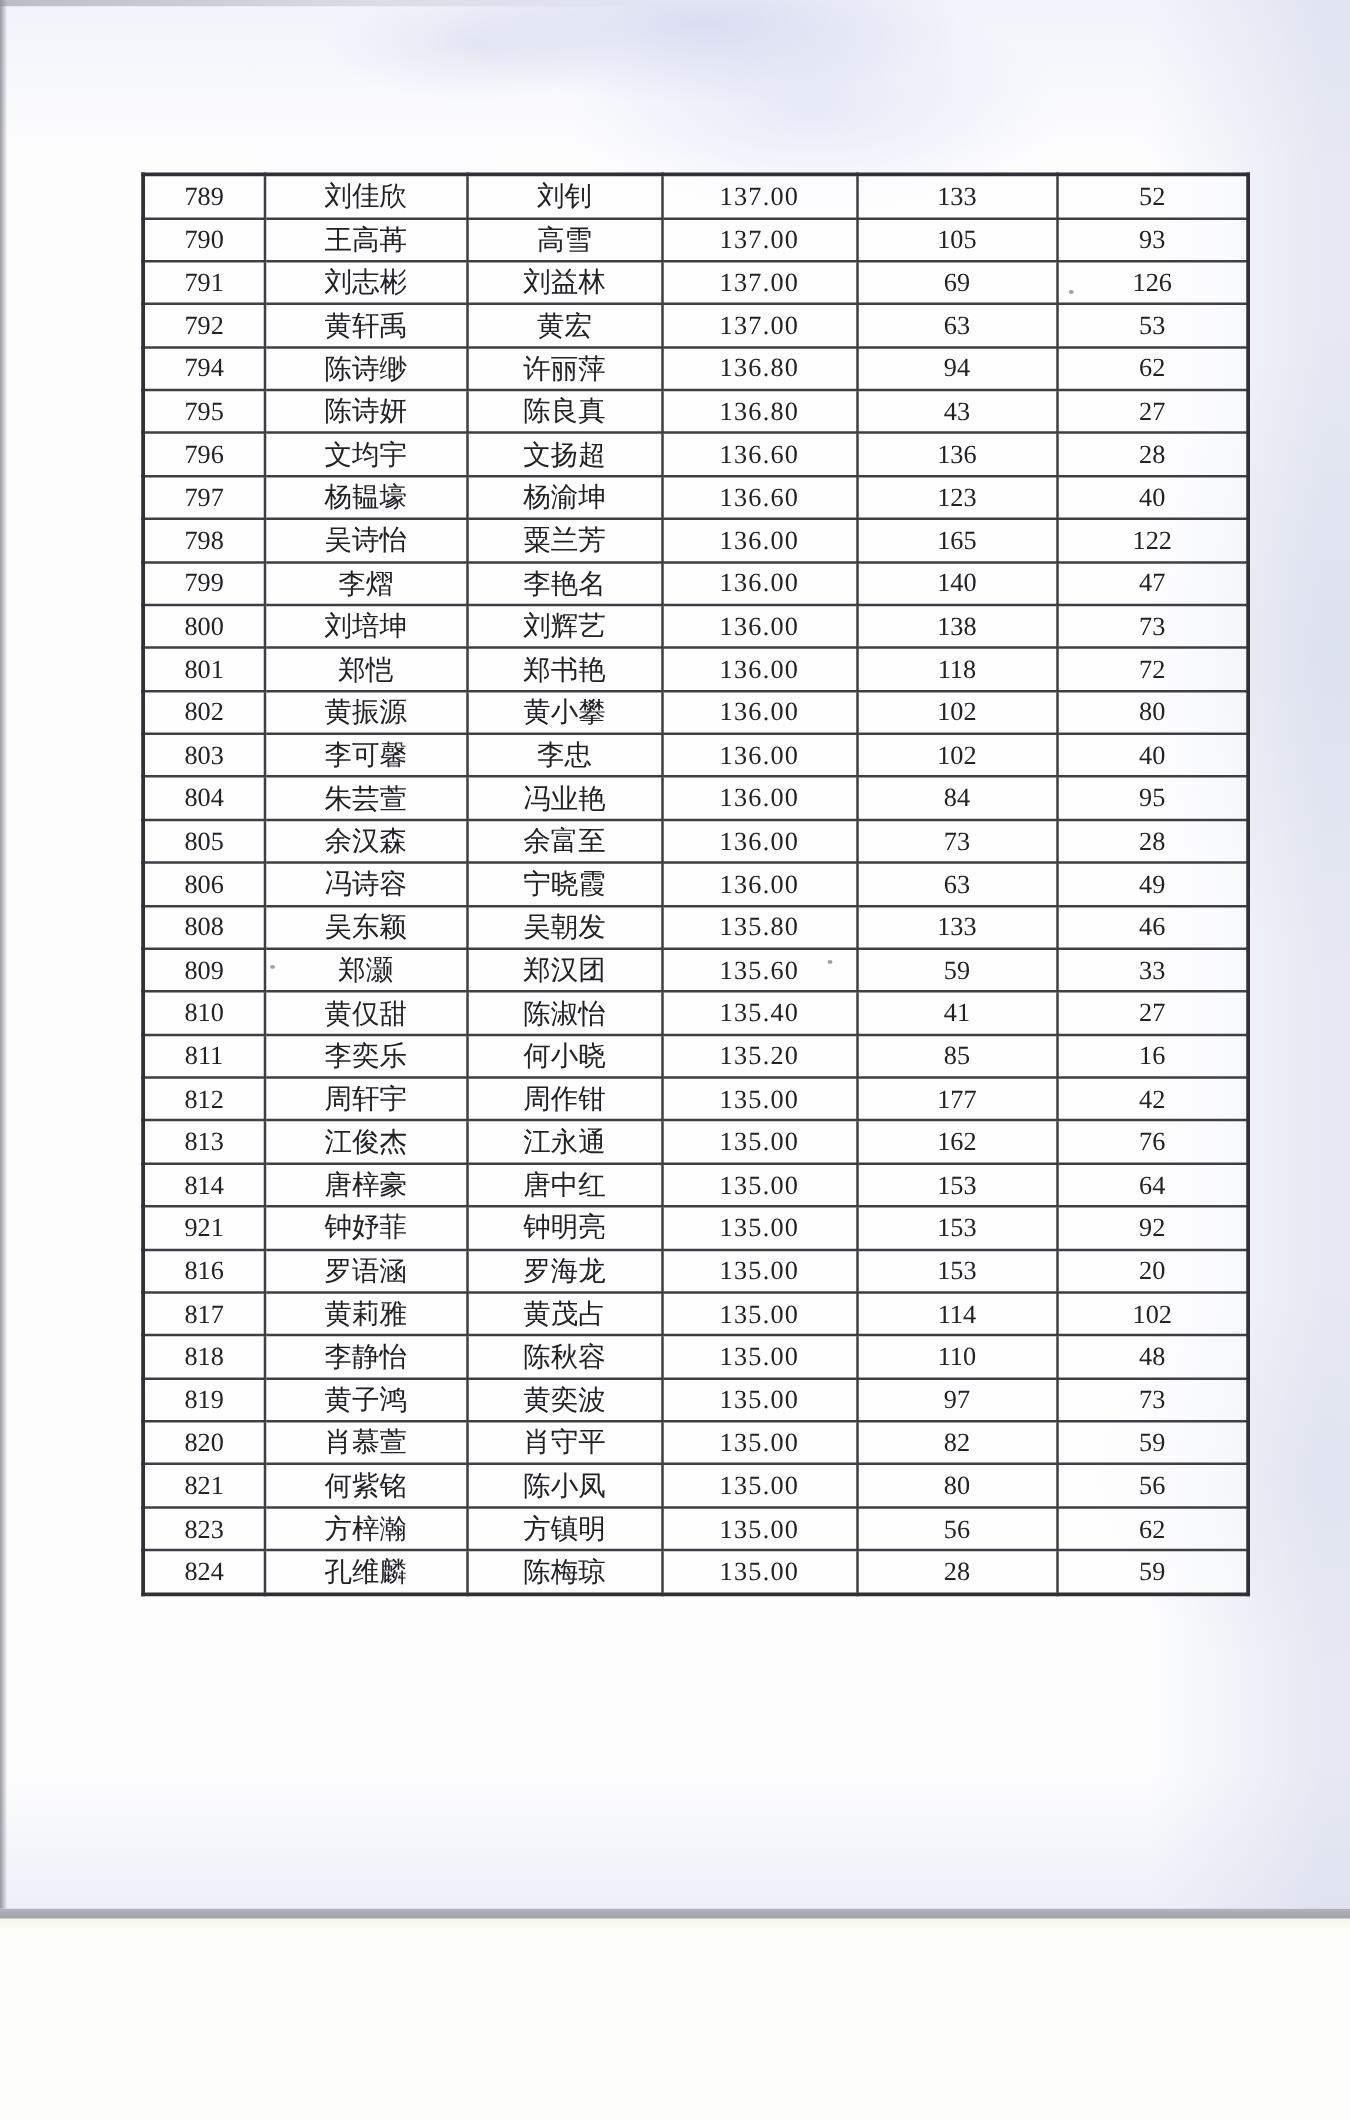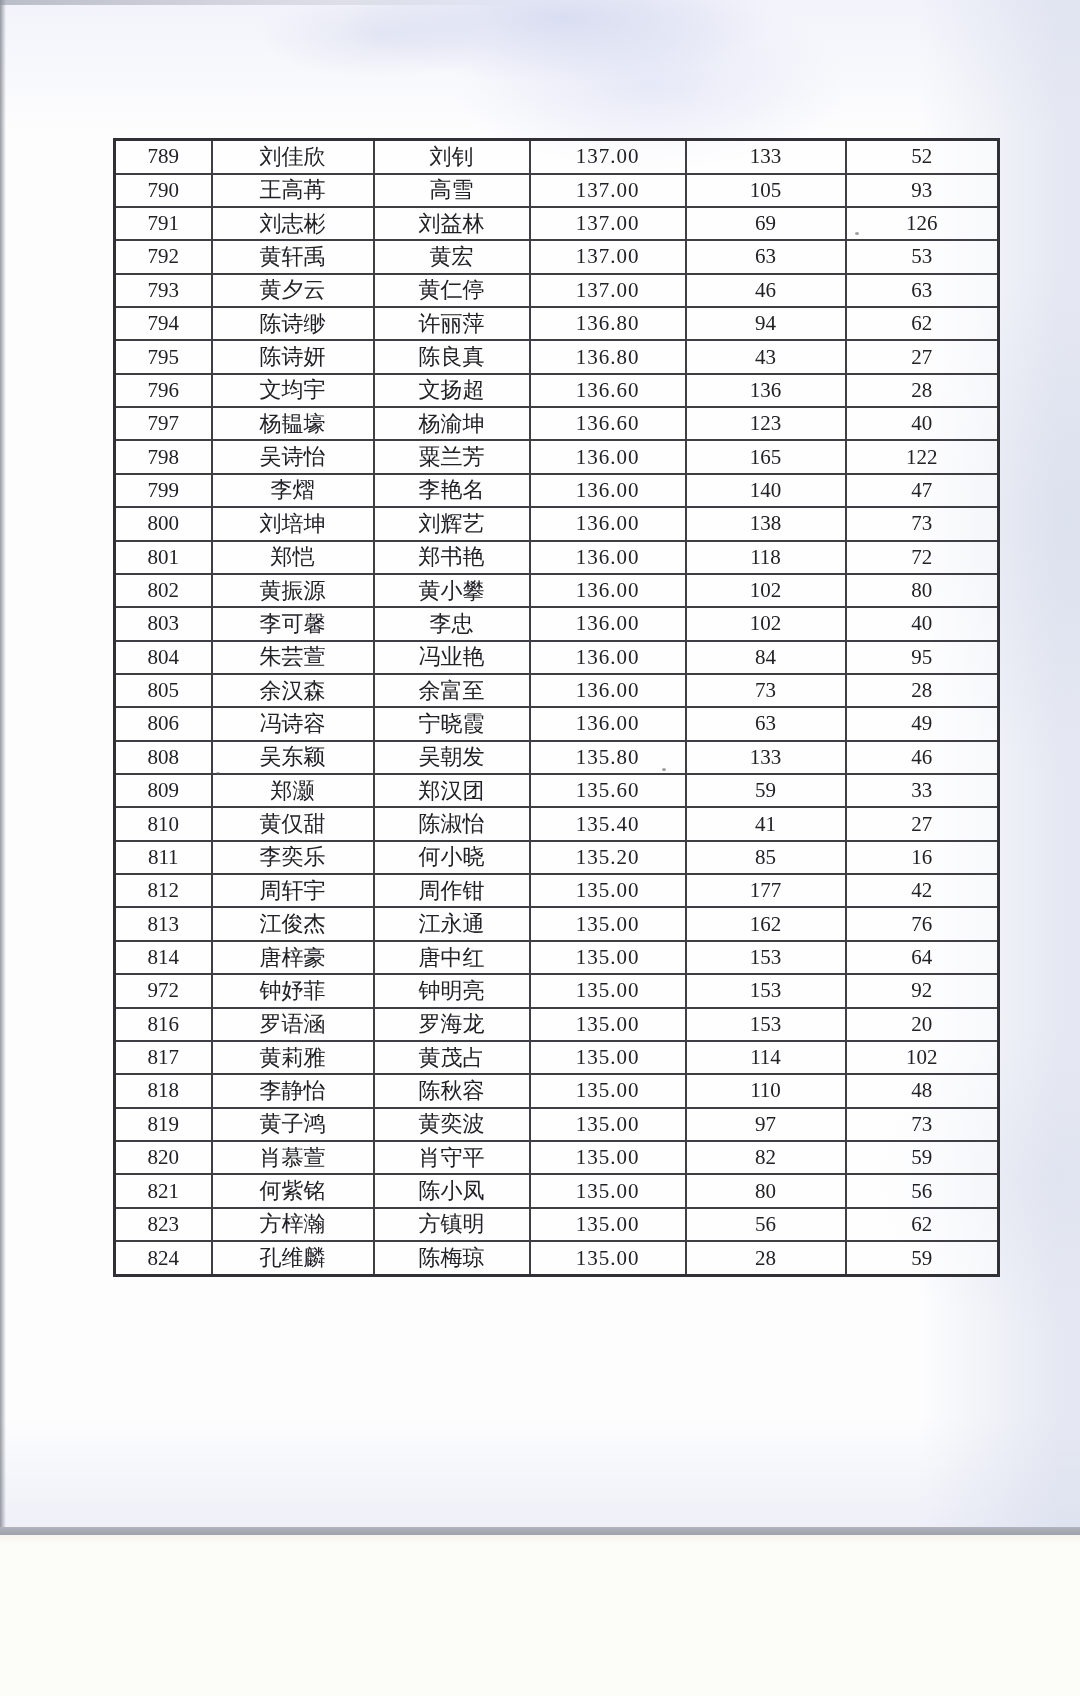--- a/index.html
+++ b/index.html
@@ -107,28 +107,20 @@
       </tr>
       <tr>
         <td class="c-rank">792</td>
         <td class="c-name">黄轩禹</td>
         <td class="c-name">黄宏</td>
         <td class="c-score">137.00</td>
         <td class="c-num">63</td>
         <td class="c-num">53</td>
       </tr>
       <tr>
-        <td class="c-rank">793</td>
-        <td class="c-name">黄夕云</td>
-        <td class="c-name">黄仁停</td>
-        <td class="c-score">137.00</td>
-        <td class="c-num">46</td>
-        <td class="c-num">63</td>
-      </tr>
-      <tr>
         <td class="c-rank">794</td>
         <td class="c-name">陈诗缈</td>
         <td class="c-name">许丽萍</td>
         <td class="c-score">136.80</td>
         <td class="c-num">94</td>
         <td class="c-num">62</td>
       </tr>
       <tr>
         <td class="c-rank">795</td>
         <td class="c-name">陈诗妍</td>
@@ -275,21 +267,21 @@
       </tr>
       <tr>
         <td class="c-rank">814</td>
         <td class="c-name">唐梓豪</td>
         <td class="c-name">唐中红</td>
         <td class="c-score">135.00</td>
         <td class="c-num">153</td>
         <td class="c-num">64</td>
       </tr>
       <tr>
-        <td class="c-rank">972</td>
+        <td class="c-rank">921</td>
         <td class="c-name">钟妤菲</td>
         <td class="c-name">钟明亮</td>
         <td class="c-score">135.00</td>
         <td class="c-num">153</td>
         <td class="c-num">92</td>
       </tr>
       <tr>
         <td class="c-rank">816</td>
         <td class="c-name">罗语涵</td>
         <td class="c-name">罗海龙</td>

